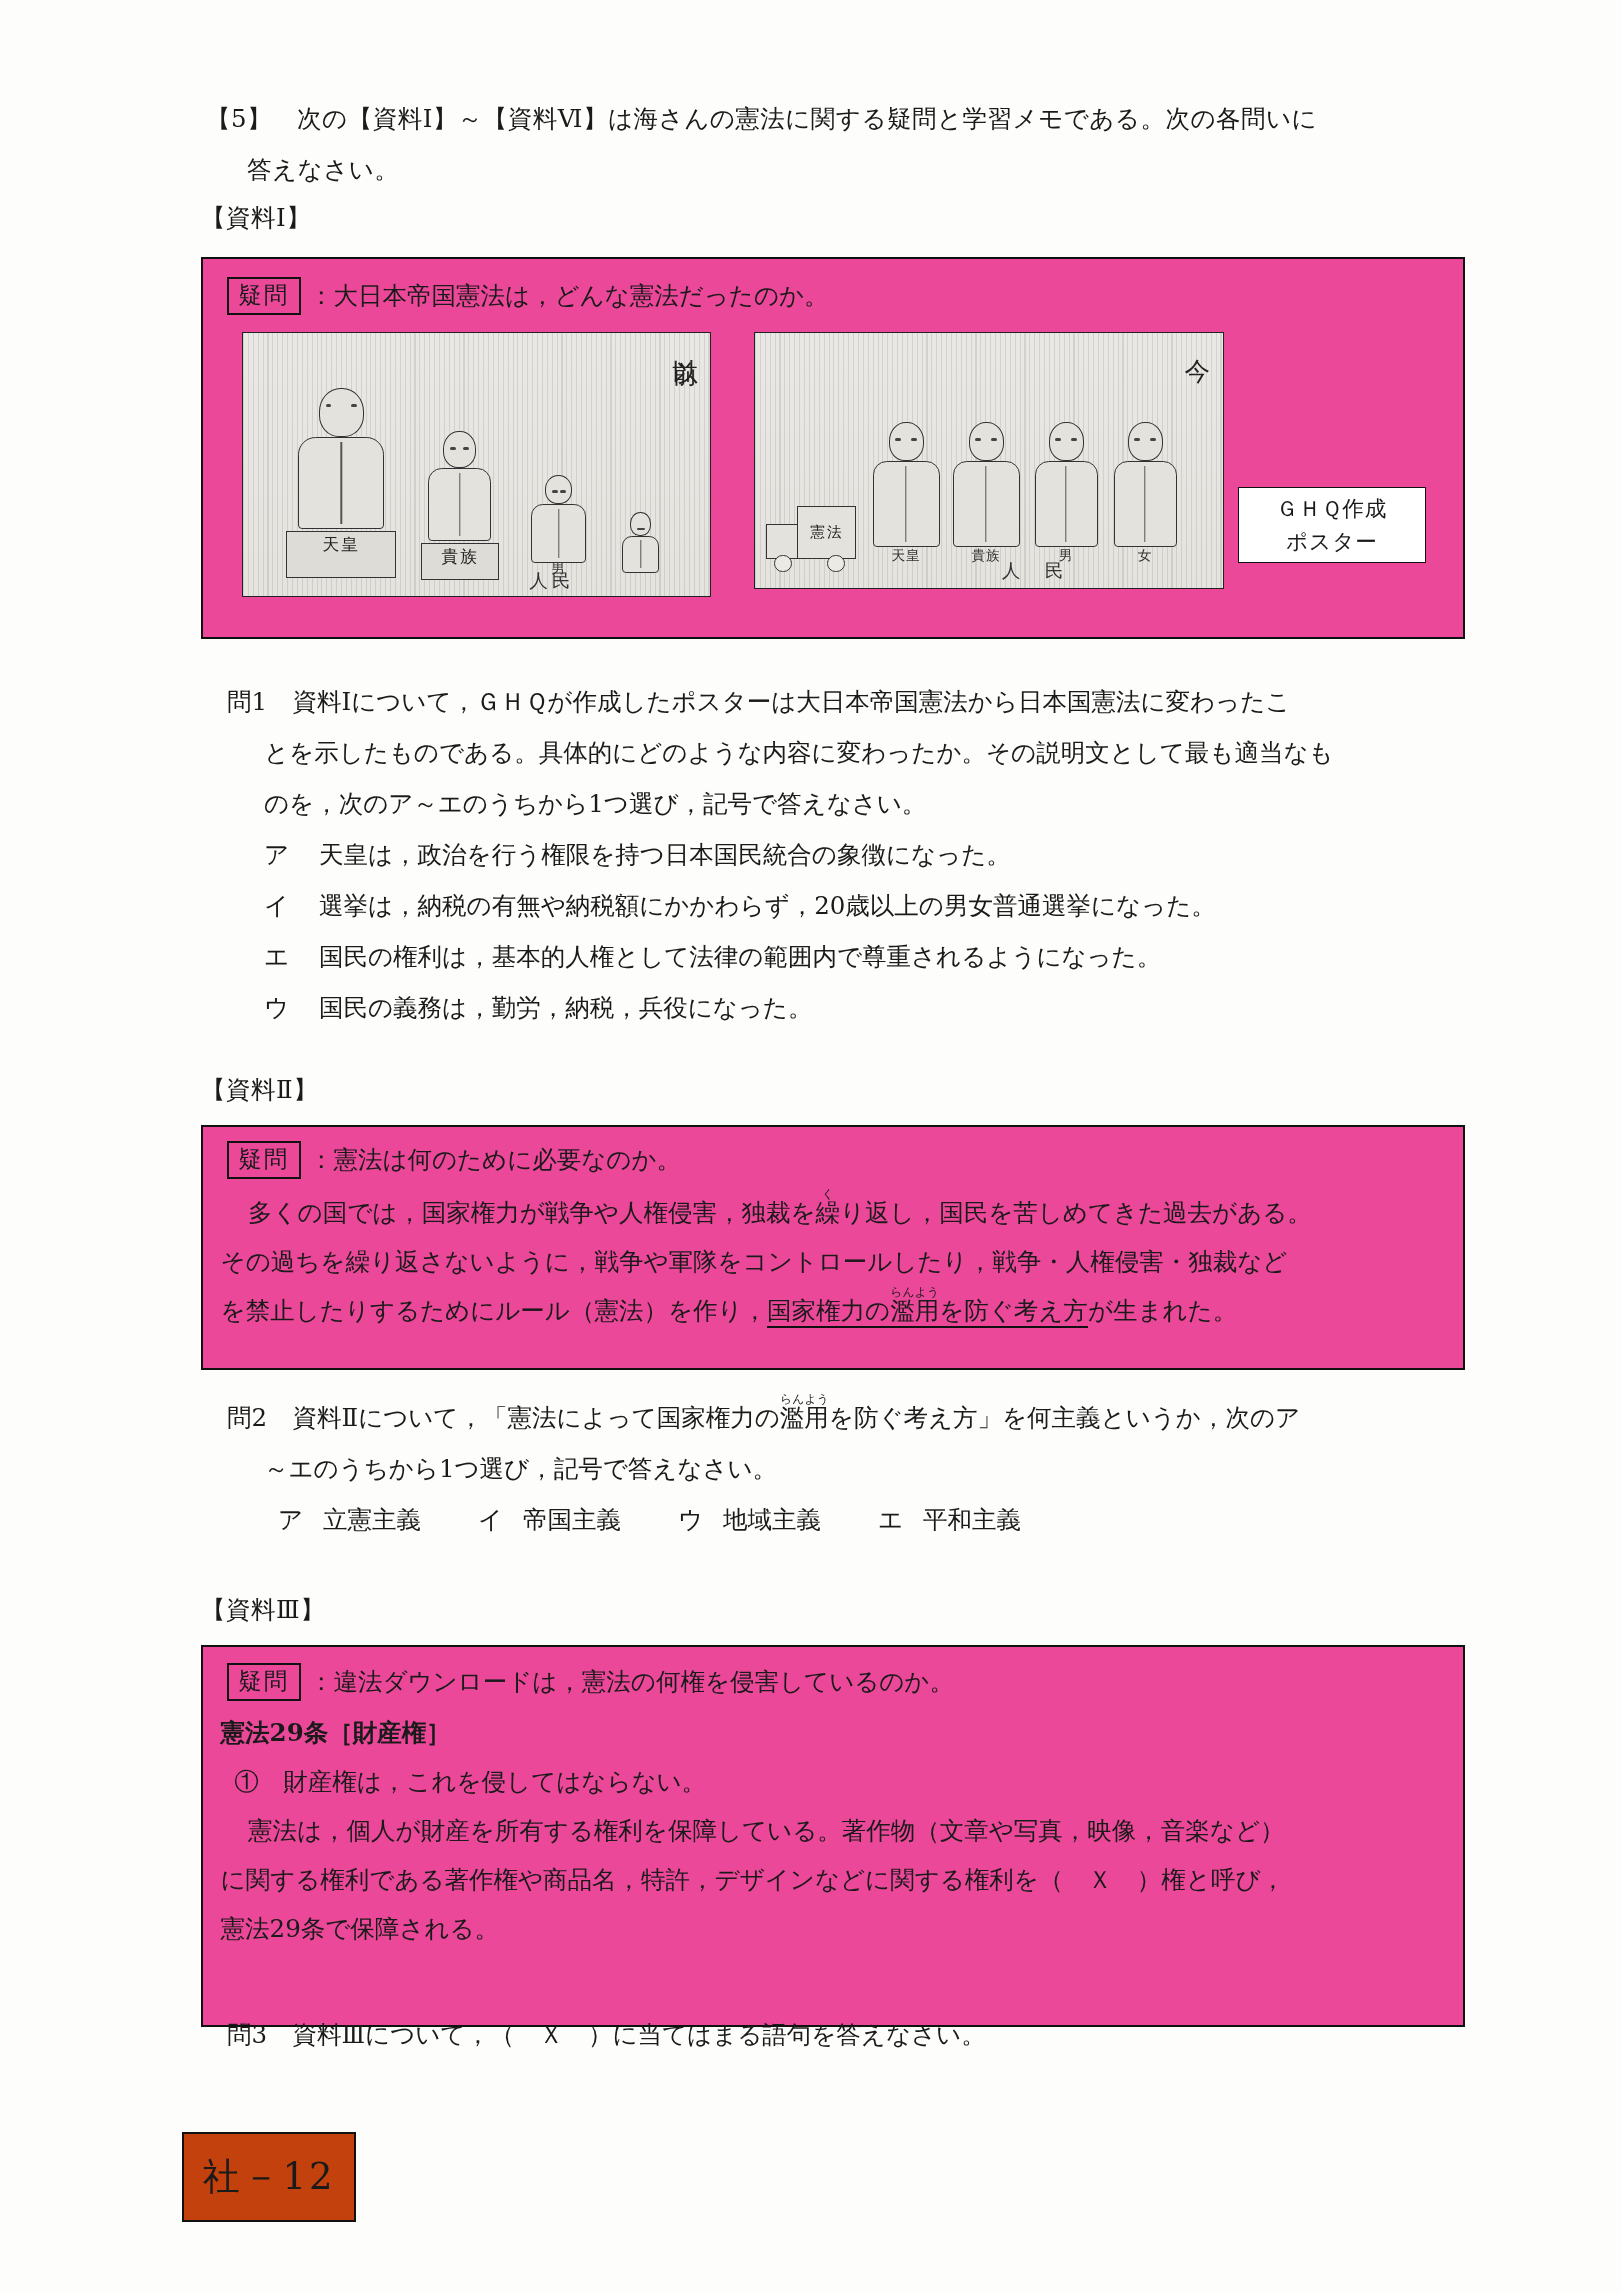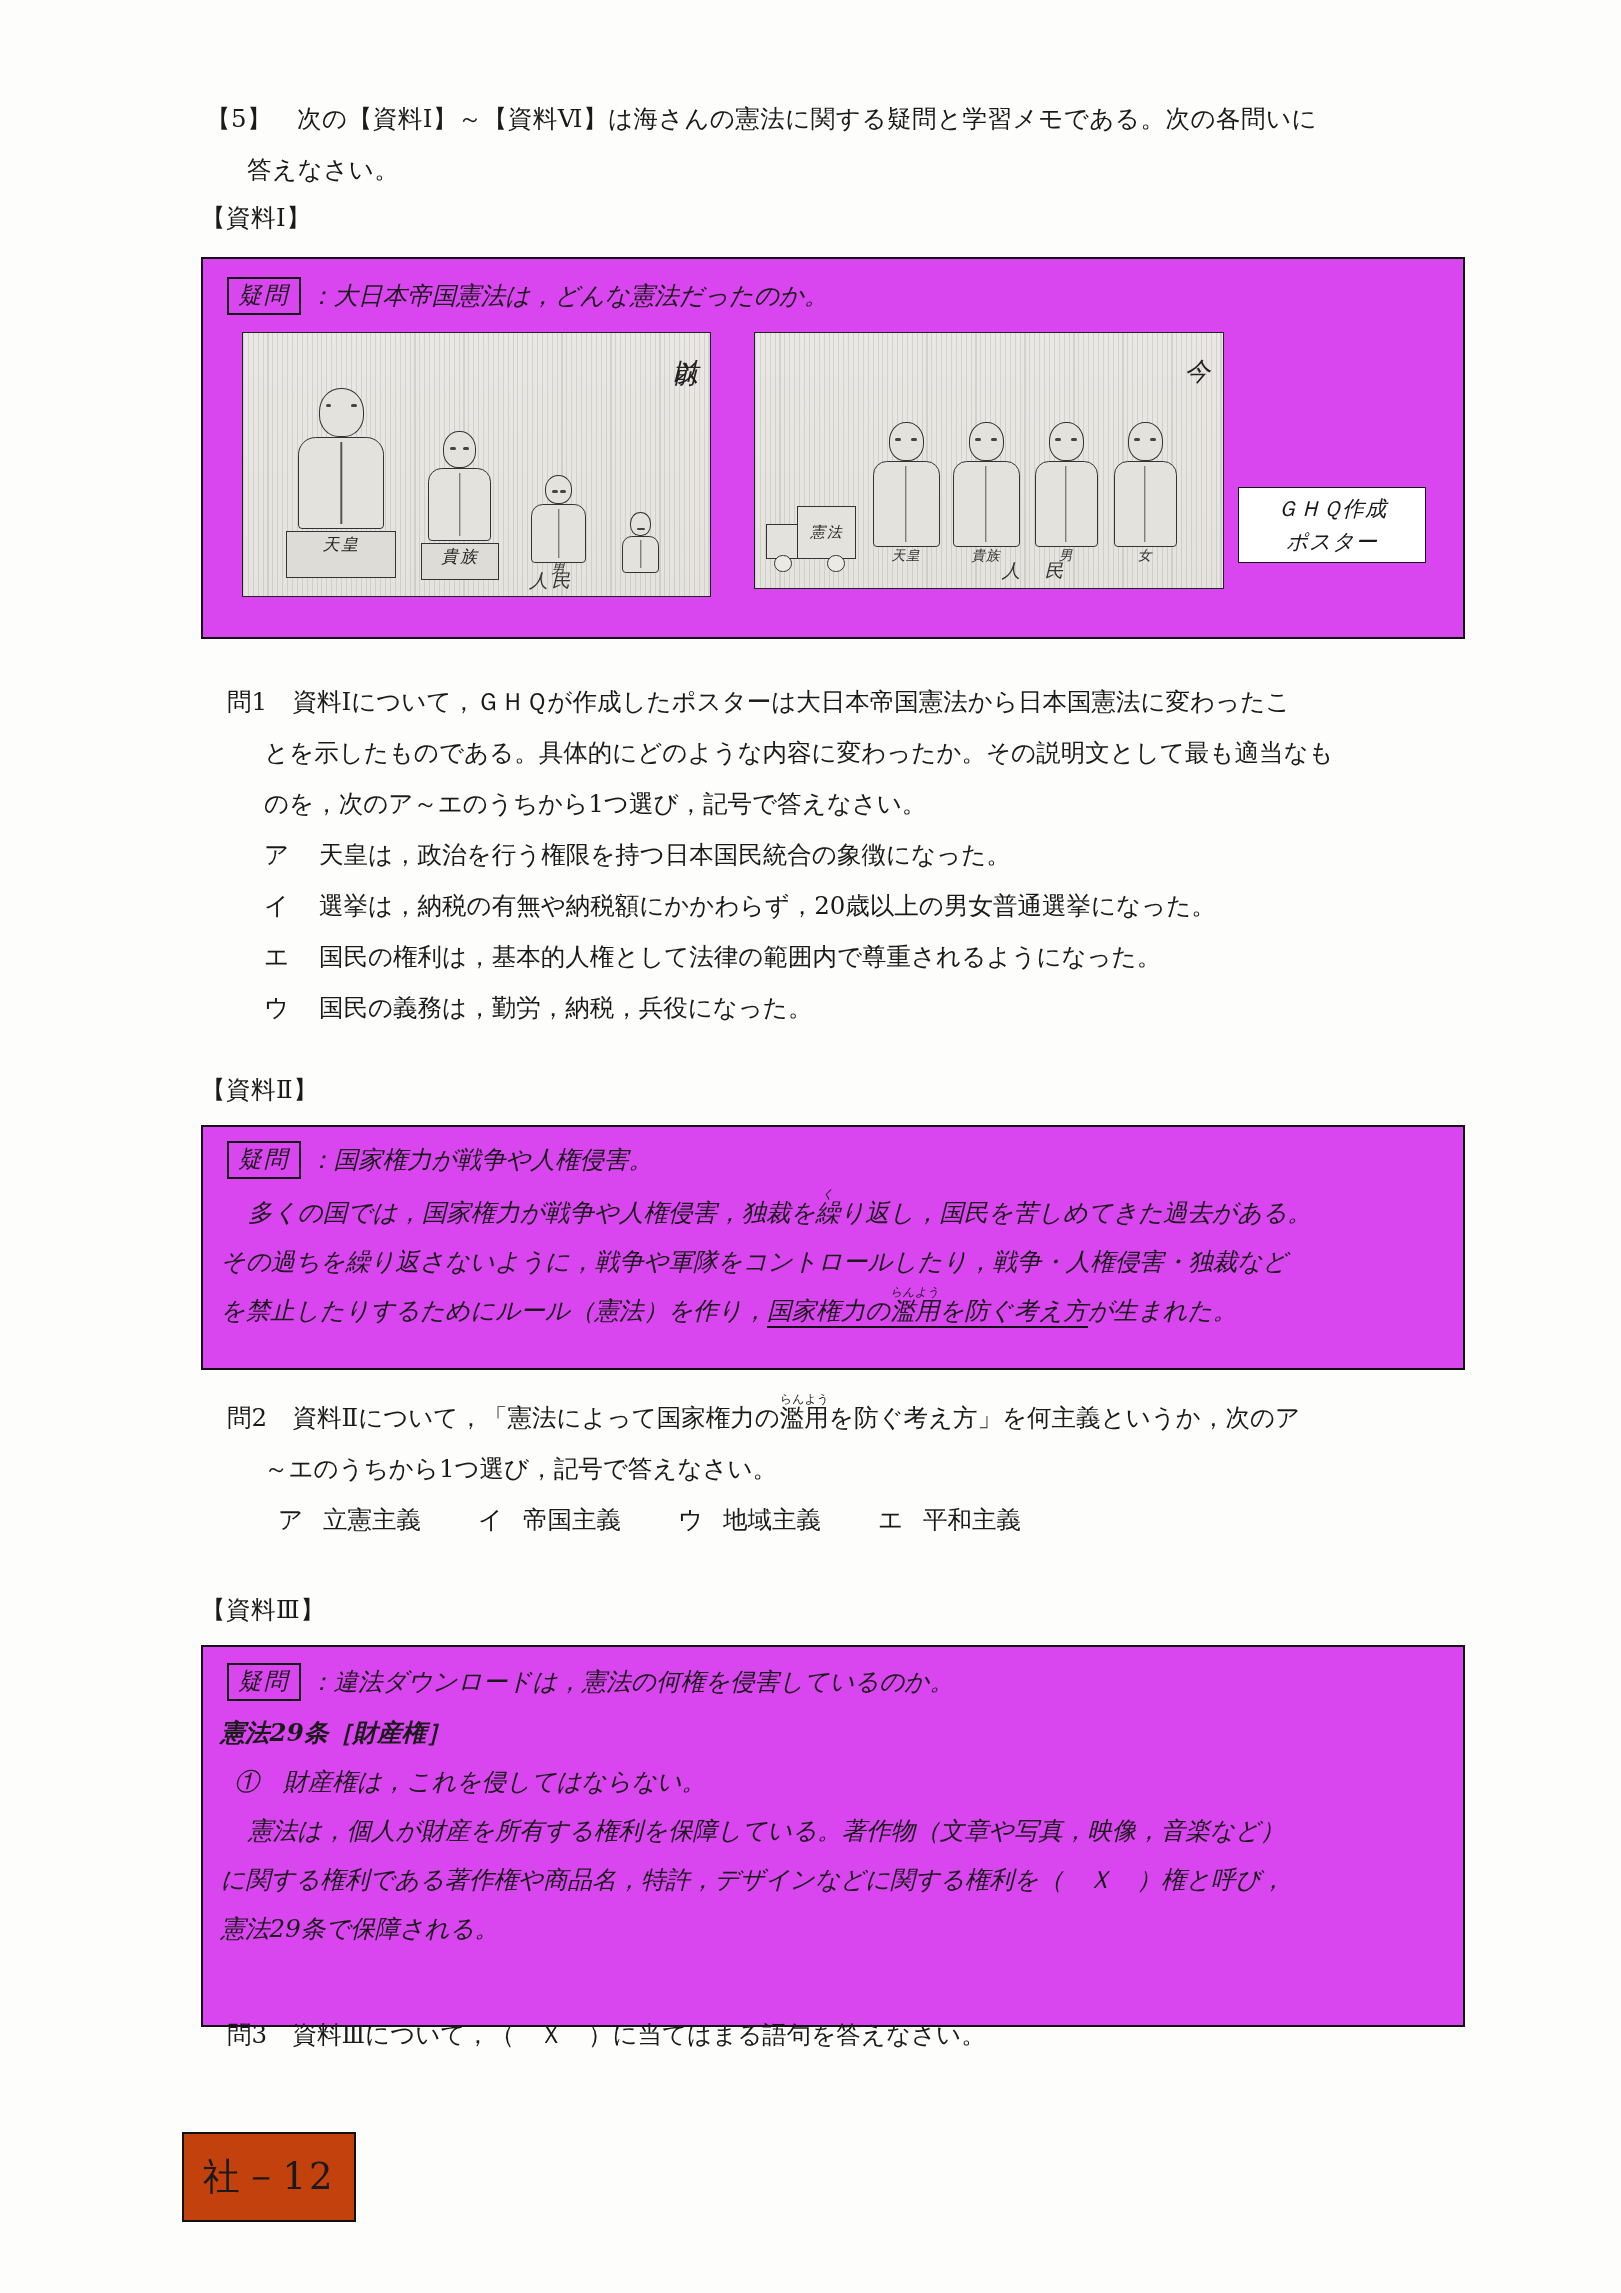--- a/index.html
+++ b/index.html
@@ -40,23 +40,22 @@
     letter-spacing: 0.5px;
   }
   #lbl1 { left: 201px; top: 201px; }
   #lbl2 { left: 201px; top: 1073px; }
   #lbl3 { left: 201px; top: 1593px; }
 
   
   .doc-box {
     position: absolute;
     border: 2px solid #111;
-    background: #d946ef;
+    background: #ec4899;
     box-sizing: border-box;
-    font-style: italic;
   }
   #box1 { left: 201px; top: 257px; width: 1264px; height: 382px; }
   #box2 { left: 201px; top: 1125px; width: 1264px; height: 245px; }
   #box3 { left: 201px; top: 1645px; width: 1264px; height: 382px; }
 
   
   .qtag {
     display: inline-block;
     border: 2px solid #111;
     padding: 2px 9.8px 3.9px 9.8px;
@@ -361,21 +360,21 @@
     </span>
     <span class="choice">
       <span class="ltr">ウ</span><span>国民の義務は，勤労，納税，兵役になった。</span>
     </span>
   </div>
 
   <div class="blk sec-label jp" id="lbl2">【資料Ⅱ】</div>
 
   <div class="doc-box" id="box2">
     <div class="qline jp" style="left:23.5px; top:13.7px;">
-      <span class="qtag">疑問</span><span class="qtxt">：国家権力が戦争や人権侵害。</span>
+      <span class="qtag">疑問</span><span class="qtxt">：憲法は何のために必要なのか。</span>
     </div>
     <div class="bodytext jp">
       <span class="p1">
         <span>多くの国では，国家権力が戦争や人権侵害，独裁を</span><ruby><span>繰</span><rt>く</rt></ruby><span>り返し，国民を苦しめてきた過去がある。</span>
       </span>
       <span>その過ちを繰り返さないように，戦争や軍隊をコントロールしたり，戦争・人権侵害・独裁など</span><br>
       <span>
         <span>を禁止したりするためにルール（憲法）を作り，</span><span class="underline-thick"><span>国家権力の</span><ruby><span>濫用</span><rt>らんよう</rt></ruby><span>を防ぐ考え方</span></span><span>が生まれた。</span>
       </span>
     </div>

